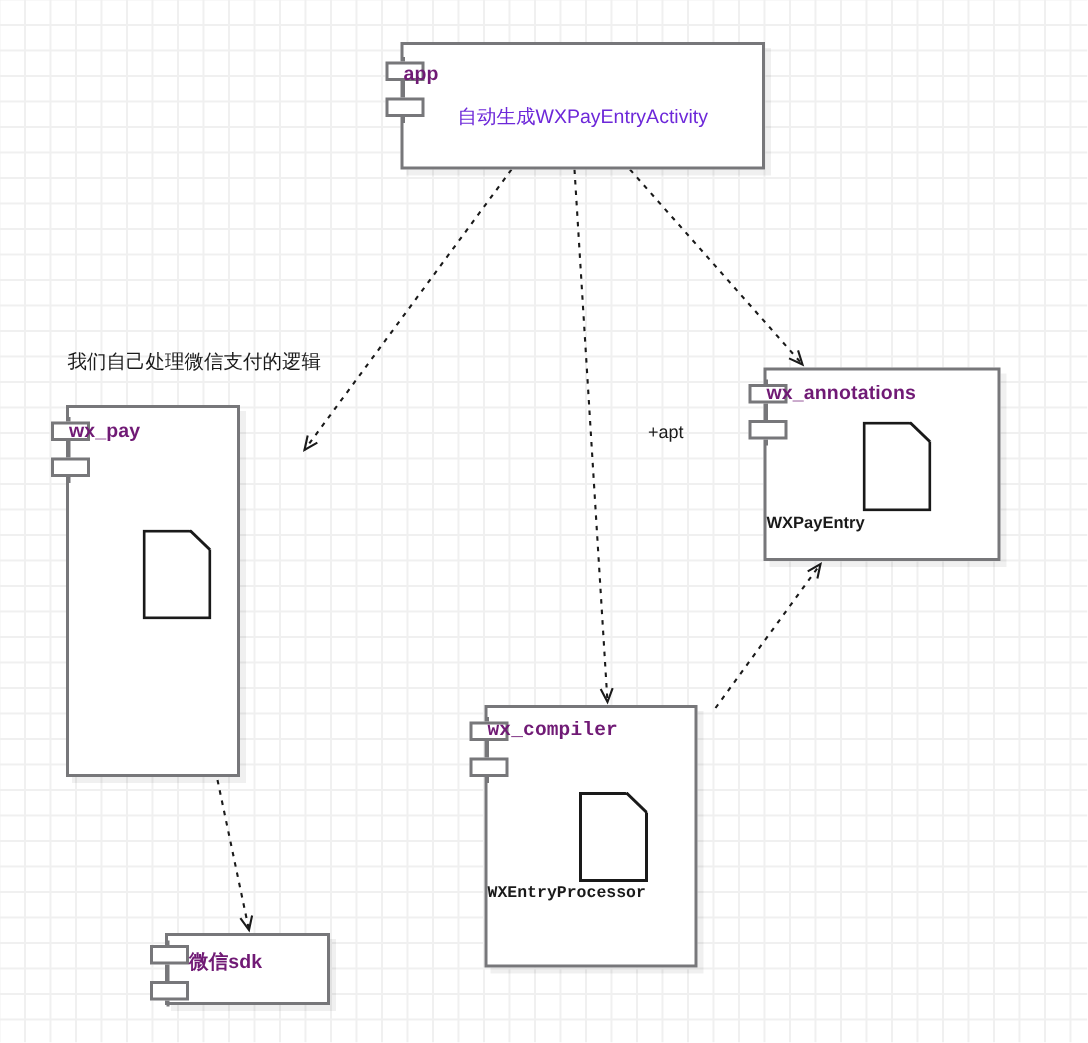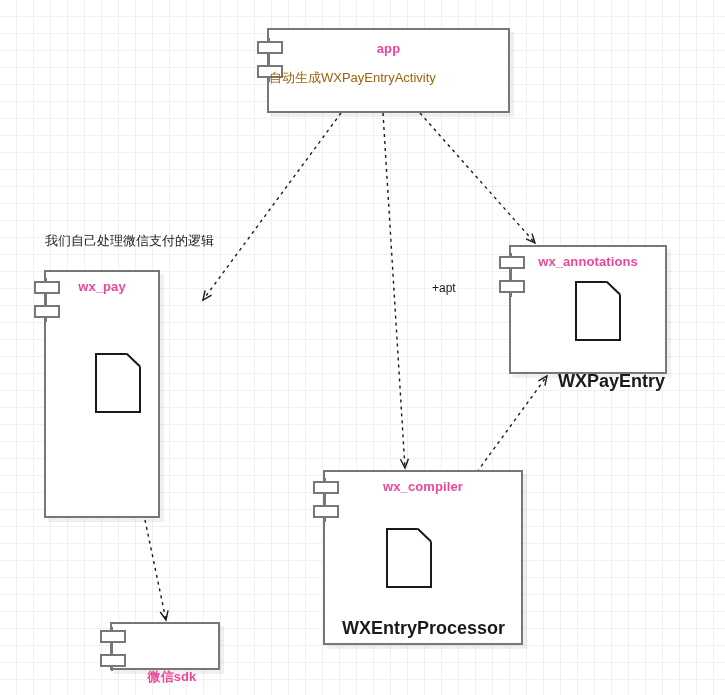--- a/index.html
+++ b/index.html
@@ -36,33 +36,32 @@
     position: absolute;
     box-sizing: border-box;
     background: #ffffff;
     border: 2px solid #77777a;
     box-shadow: 4px 4px 0 0 rgba(0,0,0,0.06);
   }
   .comp-title {
     position: absolute;
     left: 0;
     right: 0;
-    text-align: center;
     font-weight: bold;
     font-size: 13px;
-    color: #ec4899;
+    color: #701a75;
     letter-spacing: 0.1px;
   }
   .comp-sub {
     position: absolute;
     left: 0;
     right: 0;
-    text-align: left;
+    text-align: center;
     font-size: 13px;
-    color: #a16207;
+    color: #6d28d9;
   }
 
   
   .plug {
     position: absolute;
     left: -12px;
     width: 34px;
     height: 44px;
   }
   .plug .stem {
@@ -113,26 +112,25 @@
   }
   .artifact .fold {
     position: absolute;
     right: 0px;
     top: 0px;
     width: 15px;
     height: 14px;
   }
   .artifact-label {
     position: absolute;
-    text-align: right;
+    text-align: left;
     font-weight: bold;
-    font-size: 18px;
+    font-size: 11px;
     color: #1a1a1a;
     white-space: nowrap;
-    margin-top: 28px;
   }
 
   
   .note {
     position: absolute;
     font-size: 13px;
     color: #1a1a1a;
     white-space: nowrap;
   }
   .edge-label {
@@ -207,21 +205,21 @@
       <div class="shadow"></div>
       <div class="page"></div>
       <svg class="fold" viewBox="0 0 15 14">
         <path d="M0,0 L15,14 L15,0 Z" fill="#ffffff"></path>
         <path d="M0.5,0.5 L14,13.5" stroke="#1a1a1a" stroke-width="2" fill="none"></path>
       </svg>
     </div>
     <div class="artifact-label" style="left:0; right:0; top:96px;">WXPayEntry</div>
   </div>
 
-  <div class="component" style="left:323px; top:470px; width:200px; height:175px;">
+  <div class="component" style="left:323px; top:470px; width:142px; height:175px;font-family:Liberation Mono, monospace;">
     <div class="plug" style="top:6px;">
       <div class="stem"></div>
       <div class="tab t1"></div>
       <div class="tab t2"></div>
     </div>
     <div class="comp-title" style="top:7px;">wx_compiler</div>
 
     <div class="artifact" style="left:61px; top:56px;">
       <div class="shadow"></div>
       <div class="page"></div>
@@ -232,20 +230,20 @@
     </div>
     <div class="artifact-label" style="left:0; right:16px; top:118px;">WXEntryProcessor</div>
   </div>
 
   <div class="component" style="left:110px; top:622px; width:110px; height:48px;">
     <div class="plug" style="top:3px;">
       <div class="stem"></div>
       <div class="tab t1"></div>
       <div class="tab t2"></div>
     </div>
-    <div class="comp-title" style="top:8px; left:14px;margin-top:36px;">微信sdk</div>
+    <div class="comp-title" style="top:8px; left:14px;">微信sdk</div>
   </div>
 
   <div class="note" style="left:30px; top:232px;margin-left:15px;">我们自己处理微信支付的逻辑</div>
 
   <div class="edge-label" style="left:392px; top:281px;">+apt</div>
 
 </div>
 
 </body></html>

